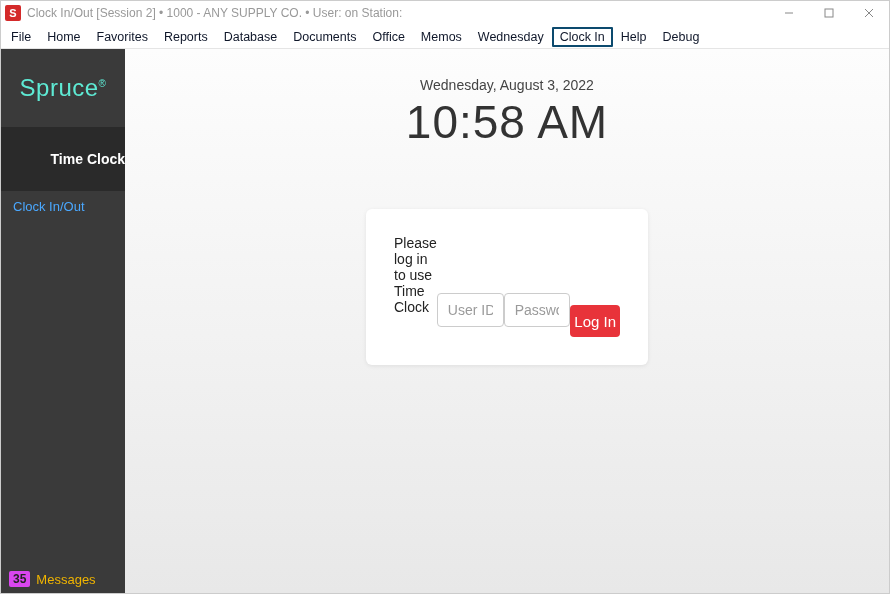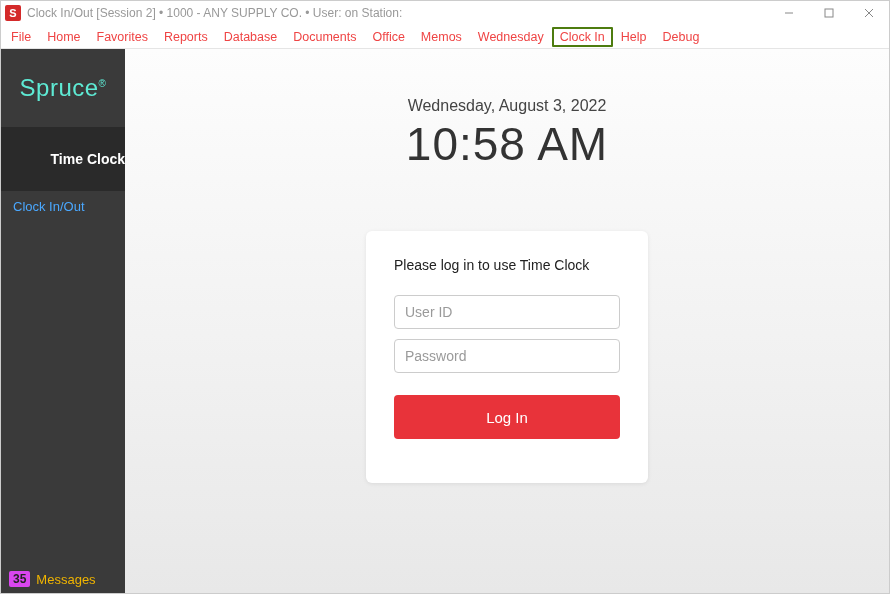--- a/index.html
+++ b/index.html
@@ -47,33 +47,33 @@
     width: 40px; height: 24px;
     display: flex; align-items: center; justify-content: center;
     color: #888; font-size: 13px;
   }
   
   .menu-bar {
     height: 24px;
     display: flex;
     align-items: center;
     font-size: 12.5px;
-    color: #ef4444;
+    color: #0f172a;
     border-bottom: 1px solid #e5e5e5;
     padding-left: 2px;
     background: #fff;
     flex-wrap: nowrap;
   }
   .menu-item {
     padding: 3px 8px;
     cursor: default;
     white-space: nowrap;
   }
   .menu-item.highlight {
-    border: 2px solid #4d7c0f;
+    border: 2px solid #0c4a6e;
     padding: 1px 6px;
     border-radius: 1px;
     text-align: center;
   }
   
   .body-area {
     flex: 1;
     display: flex;
     min-height: 0;
   }
@@ -131,62 +131,61 @@
   
   .main {
     flex: 1;
     background: linear-gradient(to bottom, #fdfdfd 0%, #e8e8e8 100%);
     display: flex;
     flex-direction: column;
     align-items: center;
     padding-top: 28px;
   }
   .date-line {
-    font-size: 16px;
+    font-size: 14px;
     color: #444;
     font-weight: 400;
-    margin-top: 20px;
   }
   .time-line {
     font-size: 46px;
     color: #333;
     font-weight: 400;
     margin-top: 2px;
     letter-spacing: 1px;
   }
   .login-card {
     margin-top: 60px;
     width: 282px;
     background: #fff;
     border-radius: 6px;
     box-shadow: 0 1px 4px rgba(0,0,0,0.08);
-    padding: 26px 28px 44px 28px;
-    display: flex;
-    flex-direction: column;
-    align-items: flex-start;
+    padding: 26px 28px 28px 28px;
+    display: flex;
+    flex-direction: row;
+    align-items: flex-end;
   }
   .login-prompt {
     font-size: 14px;
     color: #222;
     margin-bottom: 22px;
   }
   .login-input {
     width: 100%;
     height: 34px;
     border: 1px solid #ccc;
     border-radius: 4px;
     padding: 0 10px;
     font-size: 14px;
     margin-bottom: 10px;
     color: #333;
   }
   .login-input::placeholder { color: #9a9a9a; }
   .login-button {
     width: 100%;
-    height: 44px;
+    height: 32px;
     margin-top: 12px;
     background: #e8333a;
     border: none;
     border-radius: 4px;
     color: #fff;
     font-size: 15px;
     cursor: pointer;
   }
 </style>
 </head>

